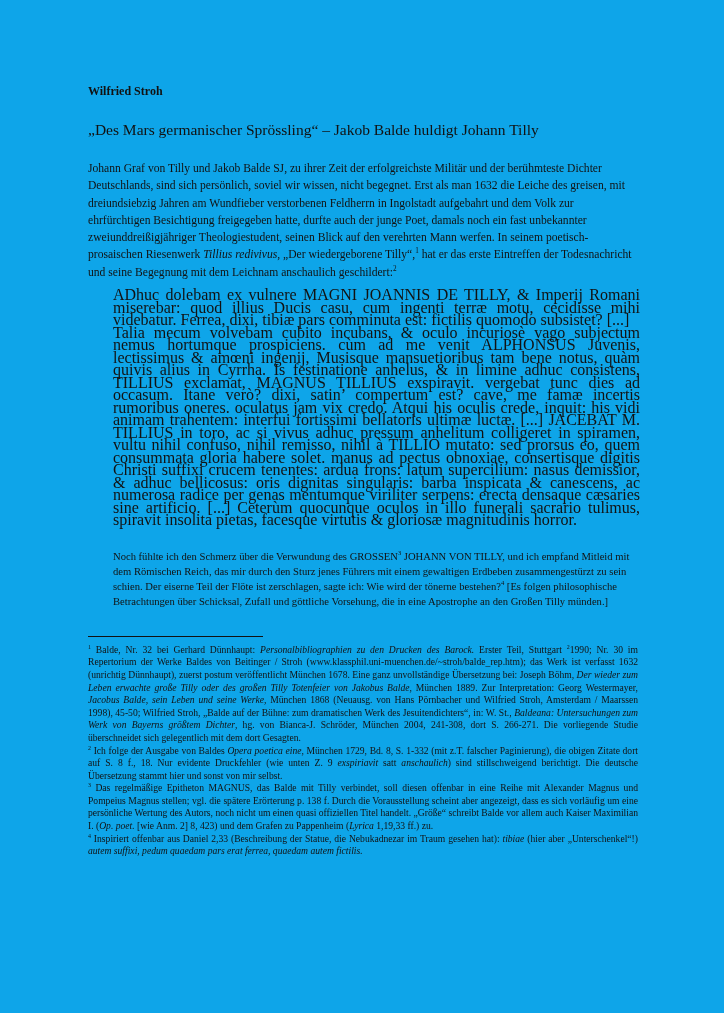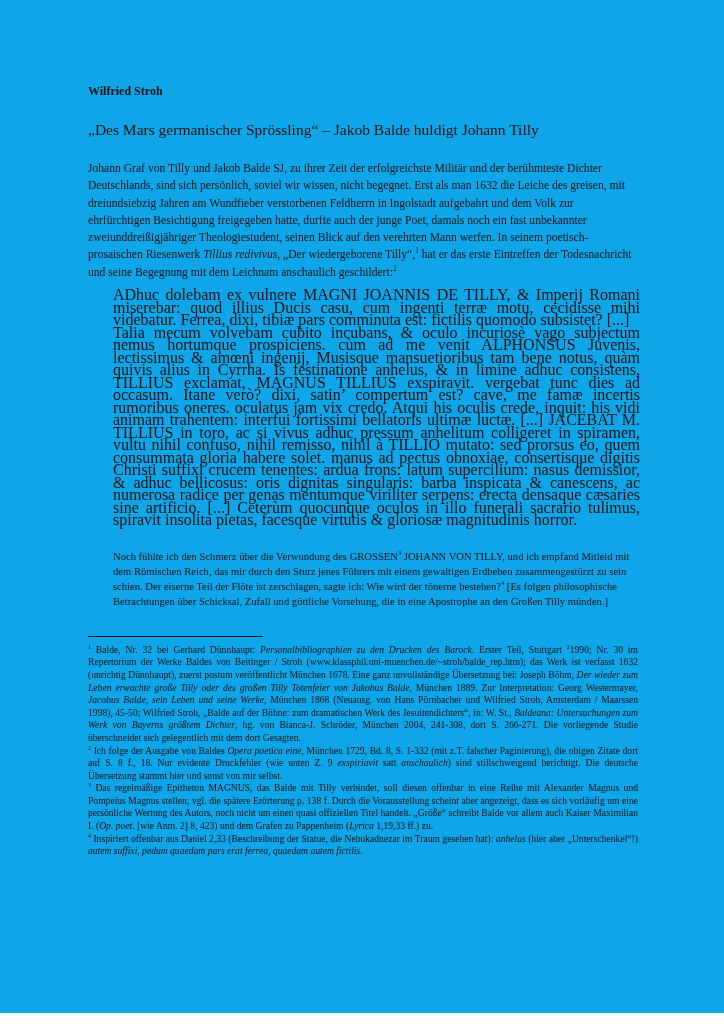--- a/index.html
+++ b/index.html
@@ -92,16 +92,16 @@
   </div>
 
   <p class="translation">Noch fühlte ich den Schmerz über die Verwundung des GROSSEN<sup>3</sup> JOHANN VON TILLY, und ich empfand Mitleid mit dem Römischen Reich, das mir durch den Sturz jenes Führers mit einem gewaltigen Erdbeben zusammengestürzt zu sein schien. Der eiserne Teil der Flöte ist zerschlagen, sagte ich: Wie wird der tönerne bestehen?<sup>4</sup> [Es folgen philosophische Betrachtungen über Schicksal, Zufall und göttliche Vorsehung, die in eine Apostrophe an den Großen Tilly münden.]</p>
 
   <div class="footnote-rule"></div>
 
   <div class="footnotes">
     <p><sup>1</sup> Balde, Nr. 32 bei Gerhard Dünnhaupt: <em>Personalbibliographien zu den Drucken des Barock.</em> Erster Teil, Stuttgart <sup>2</sup>1990; Nr. 30 im Repertorium der Werke Baldes von Beitinger / Stroh (www.klassphil.uni-muenchen.de/~stroh/balde_rep.htm); das Werk ist verfasst 1632 (unrichtig Dünnhaupt), zuerst postum veröffentlicht München 1678. Eine ganz unvollständige Übersetzung bei: Joseph Böhm, <em>Der wieder zum Leben erwachte große Tilly oder des großen Tilly Totenfeier von Jakobus Balde</em>, München 1889. Zur Interpretation: Georg Westermayer, <em>Jacobus Balde, sein Leben und seine Werke</em>, München 1868 (Neuausg. von Hans Pörnbacher und Wilfried Stroh, Amsterdam / Maarssen 1998), 45-50; Wilfried Stroh, „Balde auf der Bühne: zum dramatischen Werk des Jesuitendichters“, in: W. St., <em>Baldeana: Untersuchungen zum Werk von Bayerns größtem Dichter</em>, hg. von Bianca-J. Schröder, München 2004, 241-308, dort S. 266-271. Die vorliegende Studie überschneidet sich gelegentlich mit dem dort Gesagten.</p>
     <p><sup>2</sup> Ich folge der Ausgabe von Baldes <em>Opera poetica eine</em>, München 1729, Bd. 8, S. 1-332 (mit z.T. falscher Paginierung), die obigen Zitate dort auf  S. 8 f., 18.  Nur evidente Druckfehler (wie unten Z. 9 <em>exspiriavit</em> satt <em>anschaulich</em>) sind stillschweigend berichtigt. Die deutsche Übersetzung stammt hier und sonst von mir selbst.</p>
     <p><sup>3</sup> Das regelmäßige Epitheton MAGNUS, das Balde mit Tilly verbindet, soll diesen offenbar in eine Reihe mit Alexander Magnus und Pompeius Magnus stellen; vgl. die spätere Erörterung p. 138 f. Durch die Vorausstellung scheint aber angezeigt, dass es sich vorläufig um eine persönliche Wertung des Autors, noch nicht um einen quasi offiziellen Titel handelt. „Größe“ schreibt Balde vor allem auch Kaiser Maximilian I. (<em>Op. poet.</em> [wie Anm. 2] 8, 423) und  dem Grafen zu Pappenheim (<em>Lyrica</em> 1,19,33 ff.) zu.</p>
-    <p><sup>4</sup> Inspiriert offenbar aus Daniel 2,33 (Beschreibung der Statue, die Nebukadnezar im Traum gesehen hat): <em>anhelus</em> (hier aber „Unterschenkel“!) <em>autem suffixi, pedum quaedam pars erat ferrea, quaedam autem fictilis.</em></p>
+    <p><sup>4</sup> Inspiriert offenbar aus Daniel 2,33 (Beschreibung der Statue, die Nebukadnezar im Traum gesehen hat): <em>tibiae</em> (hier aber „Unterschenkel“!) <em>autem suffixi, pedum quaedam pars erat ferrea, quaedam autem fictilis.</em></p>
   </div>
 
 </div>
 
 </body></html>

